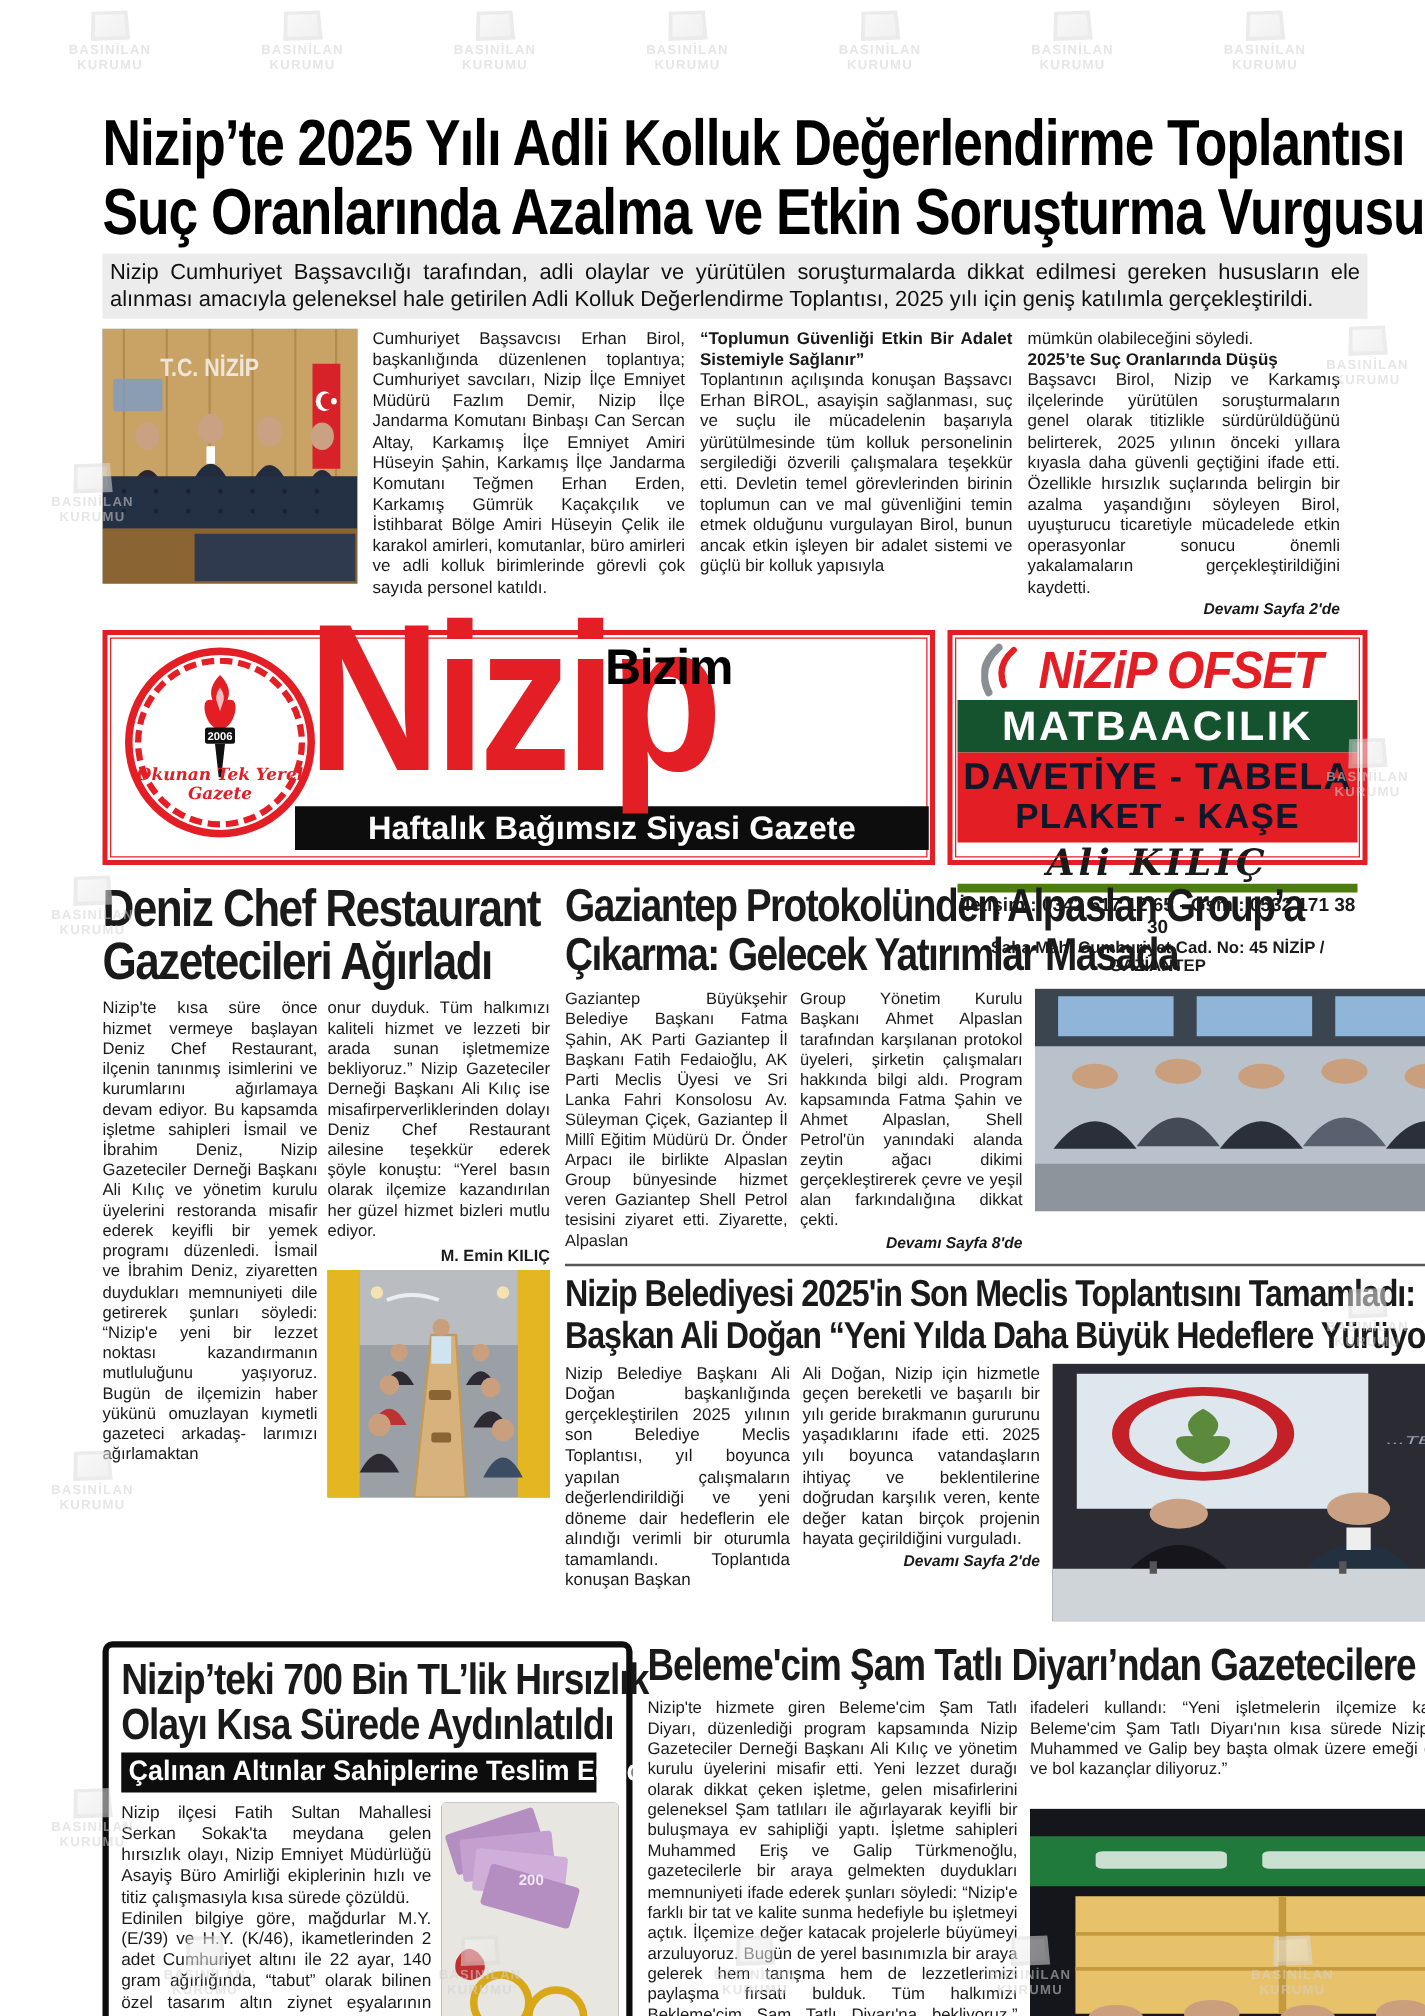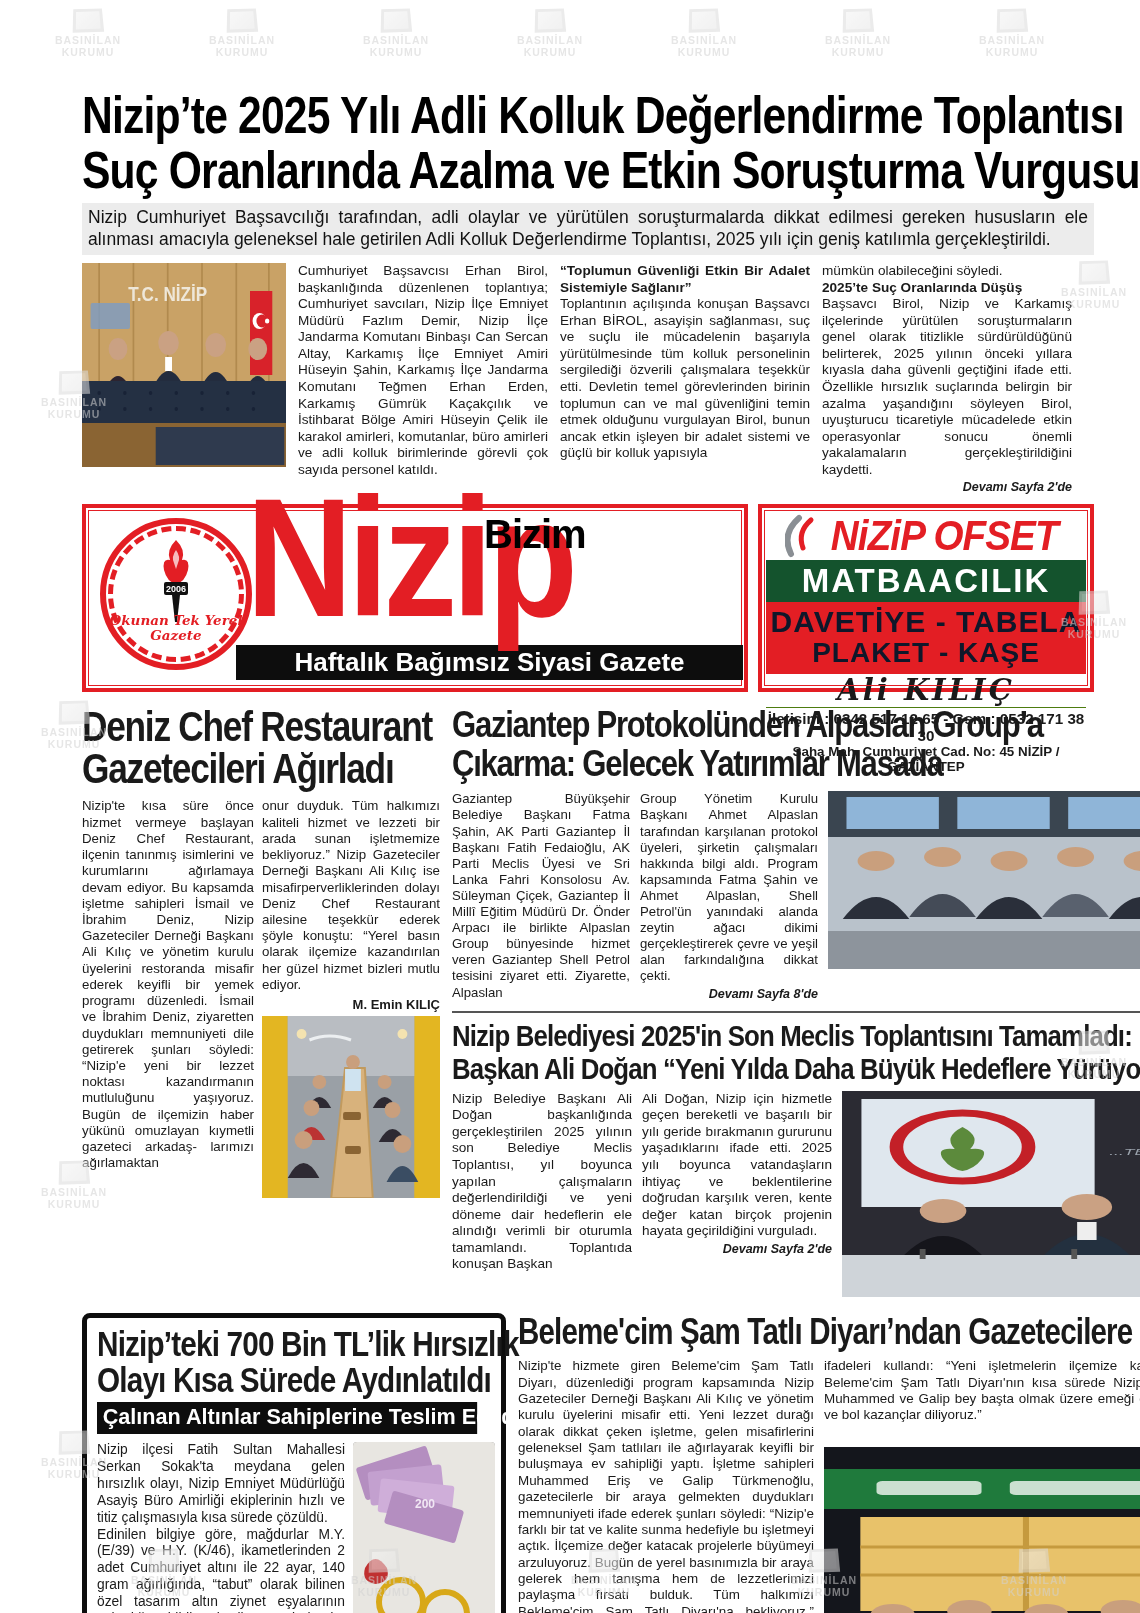--- a/index.html
+++ b/index.html
@@ -43,21 +43,21 @@
   .mast-bar span { color:#fff; font-weight:bold; font-size:26px; letter-spacing:0; }
 
   .ad-box { flex:1; height:224px; display:flex; flex-direction:column; }
   .ad-pad { position:absolute; inset:4px; display:flex; flex-direction:column; }
   .ad-brand { display:flex; align-items:center; justify-content:center; gap:2px; height:56px; }
   .ad-brand-text { font-size:42px; font-weight:bold; font-style:italic; color:#e31e24; letter-spacing:-1px; transform:scaleX(.92); }
   .ad-black { background:#14532d; color:#fff; text-align:center; font-weight:bold; font-size:33px; letter-spacing:2px; line-height:1.25; }
   .ad-red { background:#e31e24; color:#0f172a; text-align:center; font-weight:bold; padding:3px 0 5px 0; }
   .ad-red .r1 { font-size:30px; line-height:1.1; letter-spacing:1px; }
   .ad-red .r2 { font-size:28px; line-height:1.1; letter-spacing:1px; }
-  .ad-owner { text-align:center; font-family:"DejaVu Serif", serif; font-weight:bold; font-style:italic; font-size:29px; letter-spacing:3px; line-height:1.15; border-bottom:1px solid #4d7c0f; }
+  .ad-owner { text-align:center; font-family:"DejaVu Serif", serif; font-weight:bold; font-style:italic; font-size:29px; letter-spacing:3px; line-height:1.15; border-bottom:7px solid #4d7c0f; }
   .ad-contact { text-align:center; font-weight:bold; font-size:15.2px; margin-top:2px; }
   .ad-addr { text-align:center; font-weight:bold; font-size:13.4px; }
 
   .datebar { margin-top:8px; width:666px; border:5px double #333; display:flex; align-items:center; padding:4px 12px; gap:0; font-weight:bold; font-size:15px; justify-content:space-between; }
 
   
   .mid-row { display:flex; gap:12px; margin-top:14px; }
   .mid-left { width:358px; }
   .h-deniz { font-size:42px; line-height:1.0; transform:scaleX(.84); transform-origin:0 0; white-space:nowrap; font-weight:bold; letter-spacing:-1.5px; }
   .mid-left .cols { margin-top:8px; gap:8px; }

